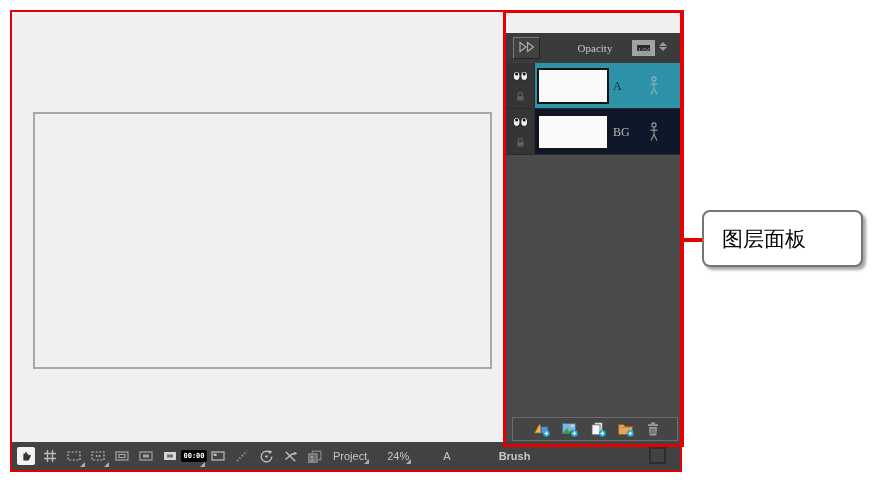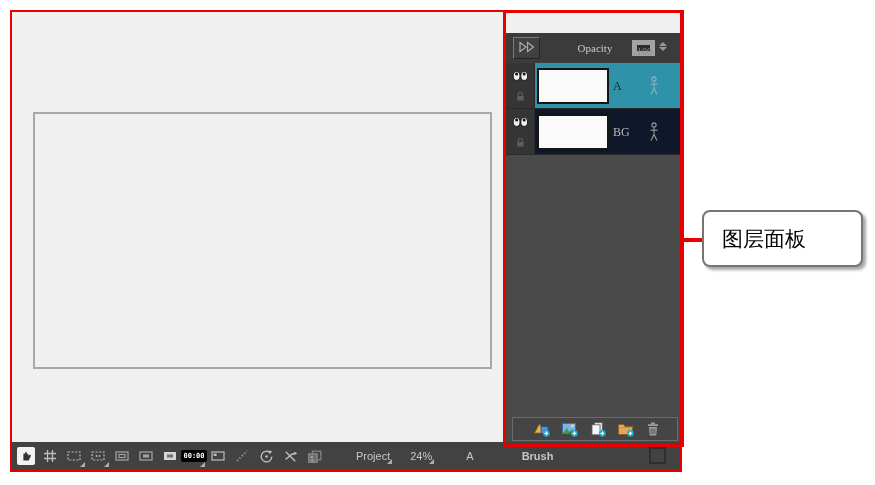--- a/index.html
+++ b/index.html
@@ -62,21 +62,21 @@
   
   .status-bar { position:absolute; left:0; top:430px; width:668px; height:28px; background:#424242;
     display:flex; align-items:center; padding-left:5px; gap:6px; color:#C6C6C6; font-size:11px; }
   .sb-icon { position:relative; width:18px; height:18px; display:flex; align-items:center; justify-content:center; }
   .sb-icon.active { background:#F2F2F2; border-radius:2px; }
   .corner { position:absolute; right:-2px; bottom:-2px; width:0; height:0;
     border-left:5px solid transparent; border-bottom:5px solid #ADADAD; }
   .tc-badge { background:#000; color:#FFF; font-size:7px; font-weight:bold; letter-spacing:0;
     padding:2px 2px; border-radius:2px; font-family:"DejaVu Sans Mono", monospace; }
   .sb-text { position:relative; }
-  .sb-project { margin-left:27px; } .sb-zoom { margin-left:14px; } .sb-layer { margin-left:28px; } .sb-tool { margin-left:42px;font-weight:bold; }
+  .sb-project { margin-left:4px; } .sb-zoom { margin-left:14px; } .sb-layer { margin-left:28px; } .sb-tool { margin-left:42px;font-weight:bold; }
   .swatch-box { position:absolute; right:14px; top:5px; width:17px; height:17px; border:2px solid #2E2E2E; }
 
   
   .connector { position:absolute; left:680px; top:238px; width:22px; height:4px; background:#E60000; }
   .callout { position:absolute; left:702px; top:210px; width:161px; height:57px; background:#FFF;
     border:2px solid #757575; border-radius:8px; box-shadow:3px 3px 3px rgba(0,0,0,0.35);
     display:flex; align-items:center; padding-left:18px; font-size:21px; color:#000; }
 </style>
 </head>
 <body>

